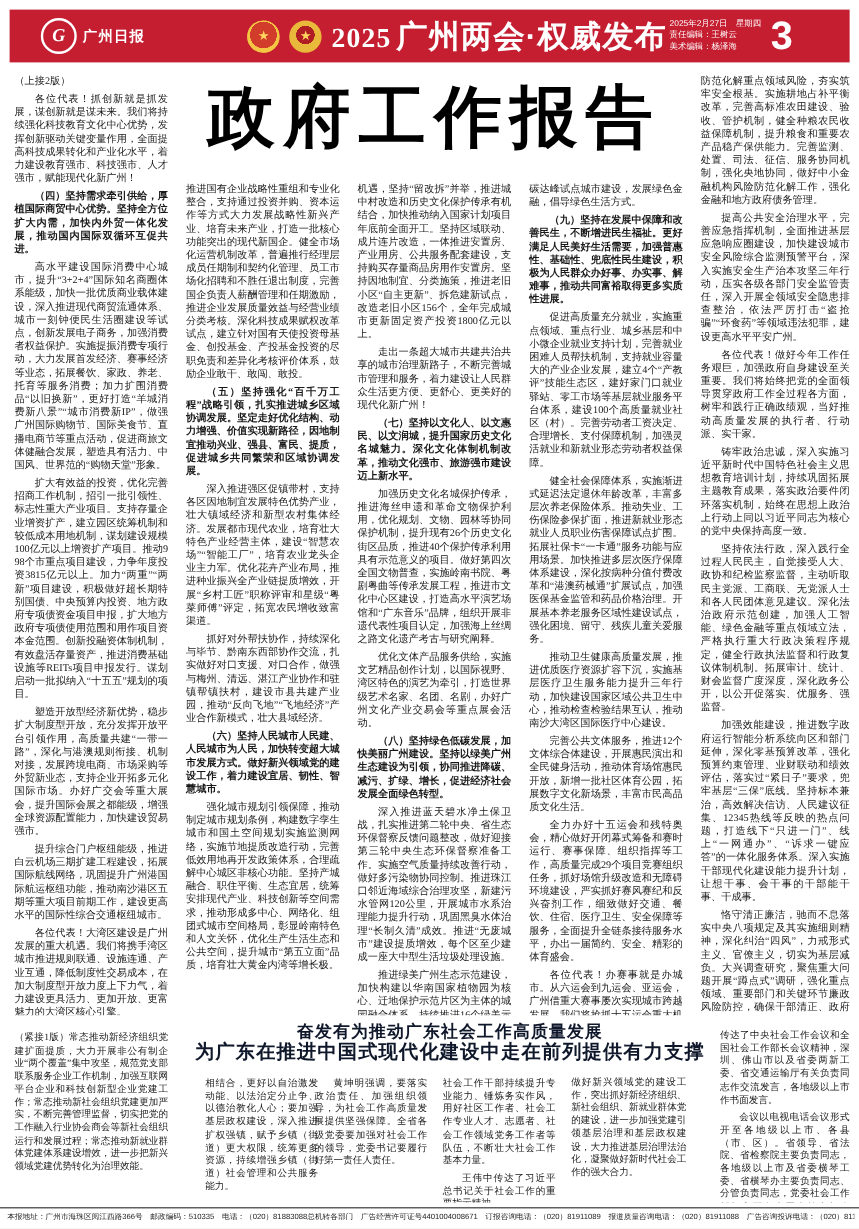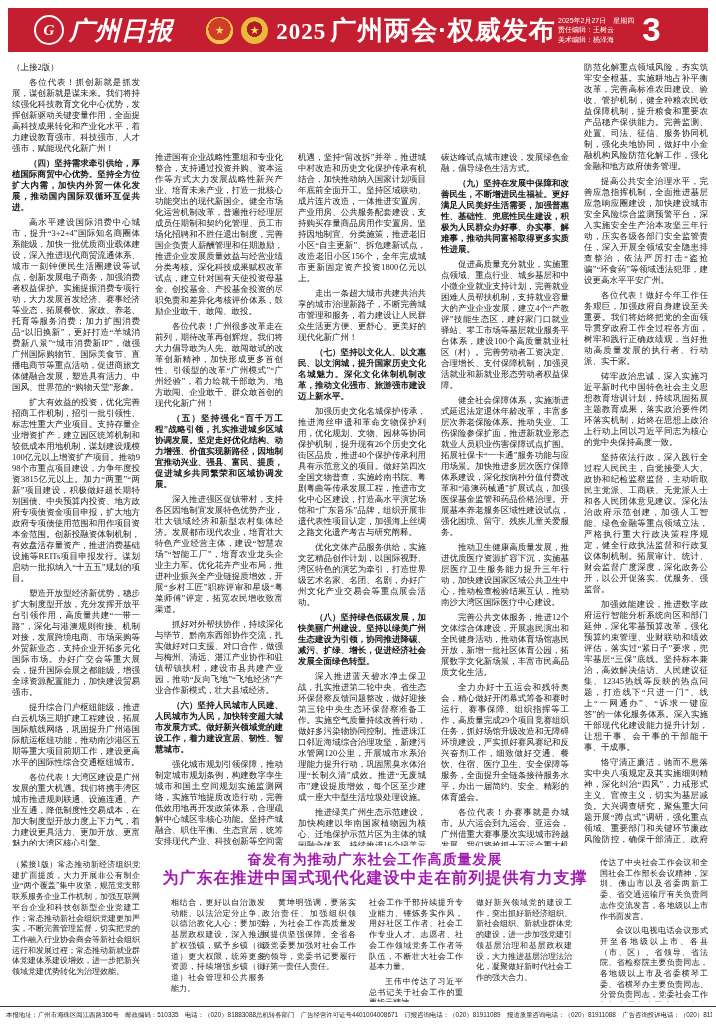--- a/index.html
+++ b/index.html
@@ -5,21 +5,21 @@
   html,body{margin:0;padding:0;background:#e8e8e4;}
   #page{position:relative;width:716px;height:1024px;background:#ffffff;margin:0 auto;overflow:hidden;
         font-family:"Liberation Serif",serif;color:#141414;}
   
   .banner{position:absolute;left:8px;top:8px;width:700px;height:44px;background:#c41e30;
           display:flex;align-items:center;color:#fff;}
   .masthead{display:flex;align-items:center;gap:5px;padding-left:26px;width:170px;}
   .mast-circ{width:26px;height:26px;border:2px solid #fff;border-radius:50%;display:flex;
              align-items:center;justify-content:center;font-size:15px;font-style:italic;
              font-weight:bold;font-family:"Liberation Serif",serif;}
-  .mast-name{font-size:25px;font-weight:bold;font-style:italic;letter-spacing:1px;white-space:nowrap;
+  .mast-name{font-size:12px;font-weight:bold;letter-spacing:1px;white-space:nowrap;
              font-family:"Liberation Serif",serif;}
   .banner-center{flex:1;display:flex;align-items:center;justify-content:center;gap:8px;}
   .emblem{width:27px;height:27px;border-radius:50%;display:flex;align-items:center;justify-content:center;}
   .emblem.nat{background:radial-gradient(circle at 50% 45%,#d23c2a 0 55%,#f3c743 56% 100%);
               box-shadow:0 0 0 1px #f3c743 inset;}
   .emblem.cppcc{background:radial-gradient(circle at 50% 45%,#b01e24 0 38%,#e8b93a 39% 100%);}
   .emblem span{color:#ffd75e;font-size:11px;line-height:1;}
   .banner-title{font-size:26px;font-weight:bold;letter-spacing:1px;white-space:nowrap;
                 font-family:"Liberation Sans",sans-serif;}
   .banner-title .yr{font-family:"Liberation Serif",serif;font-size:23px;margin-right:4px;}
@@ -32,21 +32,21 @@
               letter-spacing:7px;font-family:"Liberation Serif",serif;color:#000;white-space:nowrap;}
   
   .col{position:absolute;overflow:hidden;text-align:justify;text-justify:inter-character;
        word-break:break-all;font-size:8.5px;line-height:11px;color:#191919;}
   .col p{margin:4px;text-indent:2em;}
   .col p.lead{font-weight:bold;}
   .col p.cont{text-indent:0;}
   .bcol{font-size:8px;line-height:10.7px;}
   
   .bottom-head{position:absolute;left:150px;top:851px;width:450px;height:40px;text-align:center;
-               font-family:"Liberation Sans",sans-serif;color:#a21caf;}
+               font-family:"Liberation Sans",sans-serif;color:#0f172a;}
   .bottom-head .l1{font-size:14px;font-weight:bold;letter-spacing:1px;line-height:17px;}
   .bottom-head .l2{font-size:16px;font-weight:bold;letter-spacing:1px;line-height:19px;}
   
   .footer-rule{position:absolute;left:0;top:1006px;width:716px;border-top:1.5px solid #3a3a3a;}
   .footer{position:absolute;left:6px;top:1011px;width:706px;font-size:6.4px;line-height:8px;
           white-space:nowrap;overflow:hidden;color:#222;font-family:"Liberation Sans",sans-serif;}
 </style>
 </head>
 <body>
 
@@ -71,34 +71,34 @@
     <div class="banner-right">
       <div class="banner-meta">
         <div>2025年2月27日　星期四</div>
         <div>责任编辑：王树云</div>
         <div>美术编辑：杨泽海</div>
       </div>
       <div class="pageno">3</div>
     </div>
   </div>
 
+  <div class="main-title">政府工作报告</div>
 
   <div class="col" style="left:8px;top:58px;width:136px;height:788px;">
       <p class="cont">（上接2版）</p>
       <p>各位代表！抓创新就是抓发展，谋创新就是谋未来。我们将持续强化科技教育文化中心优势，发挥创新驱动关键变量作用，全面提高科技成果转化和产业化水平，着力建设教育强市、科技强市、人才强市，赋能现代化新广州！</p>
       <p class="lead">（四）坚持需求牵引供给，厚植国际商贸中心优势。坚持全方位扩大内需，加快内外贸一体化发展，推动国内国际双循环互促共进。</p>
       <p>高水平建设国际消费中心城市，提升“3+2+4”国际知名商圈体系能级，加快一批优质商业载体建设，深入推进现代商贸流通体系、城市一刻钟便民生活圈建设等试点，创新发展电子商务，加强消费者权益保护。实施提振消费专项行动，大力发展首发经济、赛事经济等业态，拓展餐饮、家政、养老、托育等服务消费；加力扩围消费品“以旧换新”，更好打造“羊城消费新八景”“城市消费新IP”，做强广州国际购物节、国际美食节、直播电商节等重点活动，促进商旅文体健融合发展，塑造具有活力、中国风、世界范的“购物天堂”形象。</p>
       <p>扩大有效益的投资，优化完善招商工作机制，招引一批引领性、标志性重大产业项目。支持存量企业增资扩产，建立园区统筹机制和较低成本用地机制，谋划建设规模100亿元以上增资扩产项目。推动998个市重点项目建设，力争年度投资3815亿元以上。加力“两重”“两新”项目建设，积极做好超长期特别国债、中央预算内投资、地方政府专项债资金项目申报，扩大地方政府专项债使用范围和用作项目资本金范围。创新投融资体制机制，有效盘活存量资产，推进消费基础设施等REITs项目申报发行。谋划启动一批拟纳入“十五五”规划的项目。</p>
       <p>塑造开放型经济新优势，稳步扩大制度型开放，充分发挥开放平台引领作用，高质量共建“一带一路”，深化与港澳规则衔接、机制对接，发展跨境电商、市场采购等外贸新业态，支持企业开拓多元化国际市场。办好广交会等重大展会，提升国际会展之都能级，增强全球资源配置能力，加快建设贸易强市。</p>
       <p>提升综合门户枢纽能级，推进白云机场三期扩建工程建设，拓展国际航线网络，巩固提升广州港国际航运枢纽功能，推动南沙港区五期等重大项目前期工作，建设更高水平的国际性综合交通枢纽城市。</p>
       <p>各位代表！大湾区建设是广州发展的重大机遇。我们将携手湾区城市推进规则联通、设施连通、产业互通，降低制度性交易成本，在加大制度型开放力度上下力气，着力建设更具活力、更加开放、更富魅力的大湾区核心引擎。</p>
     </div>
   <div class="col" style="left:151px;top:148px;width:136px;height:698px;">
       <p class="cont">推进国有企业战略性重组和专业化整合，支持通过投资并购、资本运作等方式大力发展战略性新兴产业、培育未来产业，打造一批核心功能突出的现代新国企。健全市场化运营机制改革，普遍推行经理层成员任期制和契约化管理、员工市场化招聘和不胜任退出制度，完善国企负责人薪酬管理和任期激励，推进企业发展质量效益与经营业绩分类考核。深化科技成果赋权改革试点，建立针对国有天使投资母基金、创投基金、产投基金投资的尽职免责和差异化考核评价体系，鼓励企业敢干、敢闯、敢投。</p>
-      <p>各位代表！广州很多改革走在前列，期待改革再创辉煌。我们将大力倡导敢为人先、敢闯敢试的改革创新精神，加快形成更多首创性、引领型的改革“广州模式”“广州经验”，着力绘就干部敢为、地方敢闯、企业敢干、群众敢首创的现代化新广州！</p>
       <p class="lead">（五）坚持强化“百千万工程”战略引领，扎实推进城乡区域协调发展。坚定走好优化结构、动力增强、价值实现新路径，因地制宜推动兴业、强县、富民、提质，促进城乡共同繁荣和区域协调发展。</p>
       <p>深入推进强区促镇带村，支持各区因地制宜发展特色优势产业，壮大镇域经济和新型农村集体经济。发展都市现代农业，培育壮大特色产业经营主体，建设“智慧农场”“智能工厂”，培育农业龙头企业主力军。优化花卉产业布局，推进种业振兴全产业链提质增效，开展“乡村工匠”职称评审和星级“粤菜师傅”评定，拓宽农民增收致富渠道。</p>
       <p>抓好对外帮扶协作，持续深化与毕节、黔南东西部协作交流，扎实做好对口支援、对口合作，做强与梅州、清远、湛江产业协作和驻镇帮镇扶村，建设市县共建产业园，推动“反向飞地”“飞地经济”产业合作新模式，壮大县域经济。</p>
       <p class="lead">（六）坚持人民城市人民建、人民城市为人民，加快转变超大城市发展方式。做好新兴领域党的建设工作，着力建设宜居、韧性、智慧城市。</p>
       <p>强化城市规划引领保障，推动制定城市规划条例，构建数字孪生城市和国土空间规划实施监测网络，实施节地提质改造行动，完善低效用地再开发政策体系，合理疏解中心城区非核心功能。坚持产城融合、职住平衡、生态宜居，统筹安排现代产业、科技创新等空间需求，推动形成多中心、网络化、组团式城市空间格局，彰显岭南特色和人文关怀，优化生产生活生态和公共空间，提升城市“第五立面”品质，培育壮大黄金内湾等增长极。</p>
     </div>
   <div class="col" style="left:294px;top:148px;width:136px;height:698px;">
       <p class="cont">机遇，坚持“留改拆”并举，推进城中村改造和历史文化保护传承有机结合，加快推动纳入国家计划项目年底前全面开工。坚持区域联动、成片连片改造，一体推进安置房、产业用房、公共服务配套建设，支持购买存量商品房用作安置房。坚持因地制宜、分类施策，推进老旧小区“自主更新”、拆危建新试点，改造老旧小区156个，全年完成城市更新固定资产投资1800亿元以上。</p>
       <p>走出一条超大城市共建共治共享的城市治理新路子，不断完善城市管理和服务，着力建设让人民群众生活更方便、更舒心、更美好的现代化新广州！</p>
       <p class="lead">（七）坚持以文化人、以文惠民、以文润城，提升国家历史文化名城魅力。深化文化体制机制改革，推动文化强市、旅游强市建设迈上新水平。</p>

